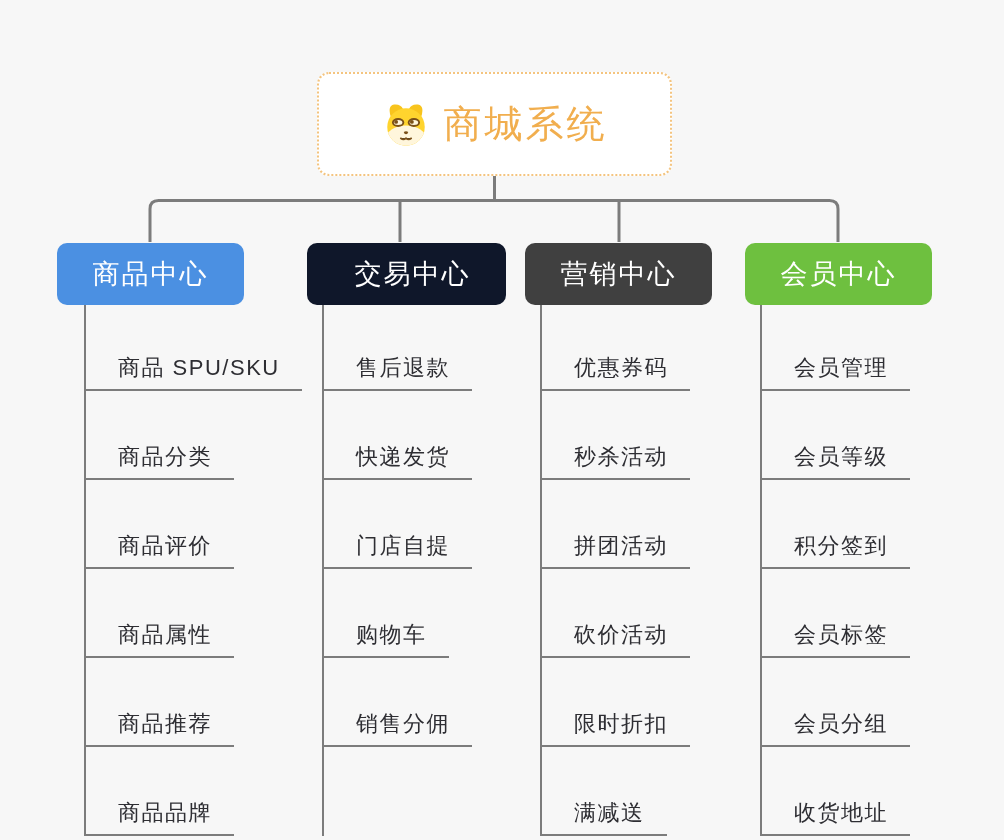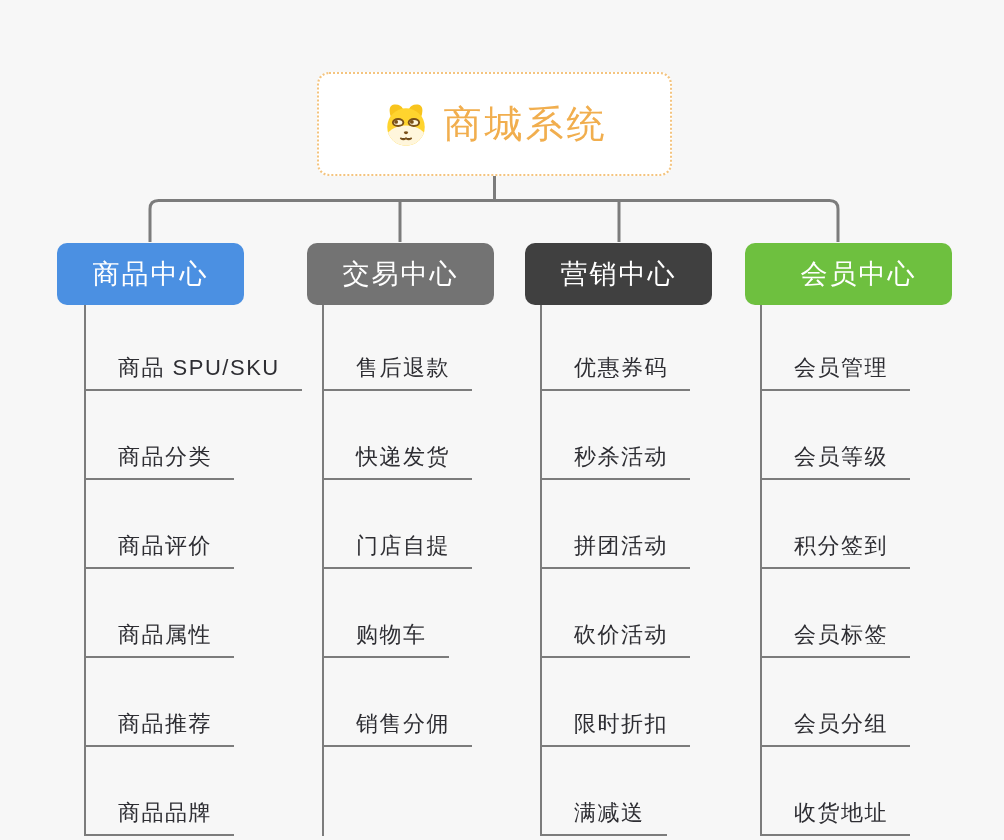--- a/index.html
+++ b/index.html
@@ -81,27 +81,27 @@
         <path d="M29 42.5 Q32 40.5 35 42.5 Q34.3 45.8 32 45.8 Q29.7 45.8 29 42.5 Z" fill="#7a5018"></path>
         <path d="M25 51 Q28.5 54 32 51 Q35.5 54 39 51" stroke="#7a5018" stroke-width="2.2" stroke-linecap="round"></path>
       </svg>
     </span>
     <span class="root-label">商城系统</span>
   </div>
 
   <div class="branch-node bn0" style="background-color: rgb(75, 144, 226);">
     <span>商品中心</span>
   </div>
-  <div class="branch-node bn1" style="background-color: #737373;">
+  <div class="branch-node bn1" style="background-color: #0f172a; padding-left: 12px;">
     <span>交易中心</span>
   </div>
   <div class="branch-node bn2" style="background-color: #404040;">
     <span>营销中心</span>
   </div>
-  <div class="branch-node bn3" style="background-color: rgb(110, 192, 63); padding-left: 20px;">
+  <div class="branch-node bn3" style="background-color: rgb(110, 192, 63);">
     <span>会员中心</span>
   </div>
 
   <div class="leaf-col lc0">
     <div class="leaf">
         <span class="leaf-label">商品 SPU/SKU</span>
       </div>
     <div class="leaf">
         <span class="leaf-label">商品分类</span>
       </div>

